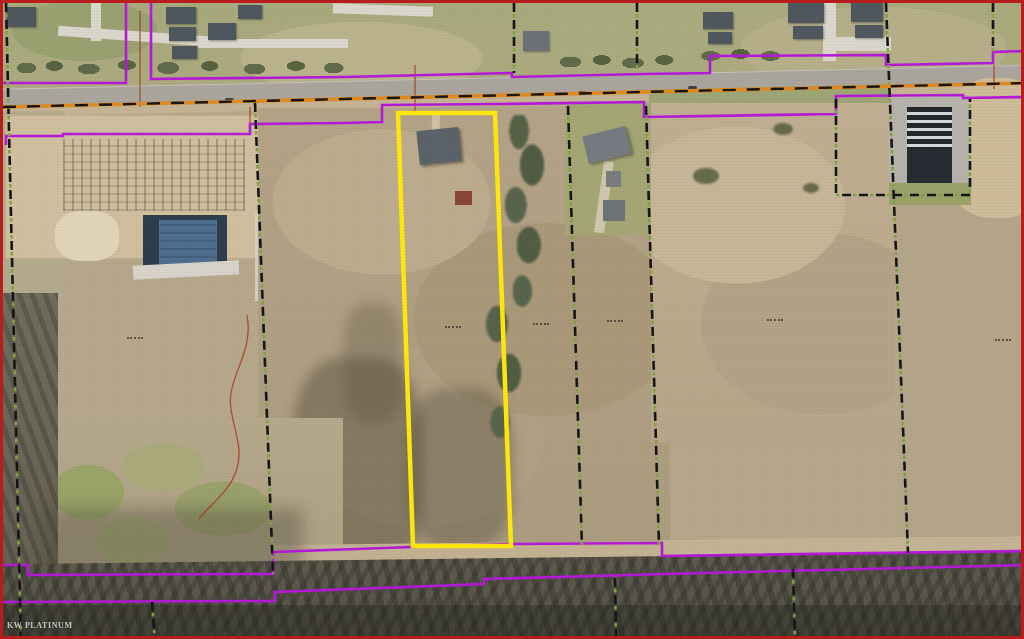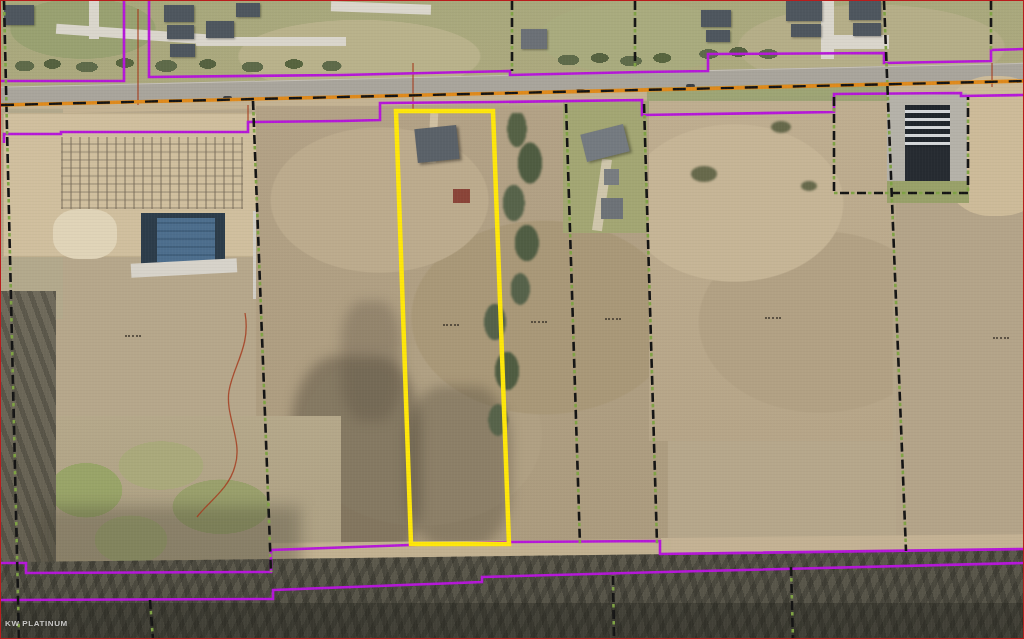--- a/index.html
+++ b/index.html
@@ -1,19 +1,19 @@
 <!DOCTYPE html>
 <html style="--subject_parcel: #ffe70a; --parcel_line: #b517d8; --boundary_dash: #141414; --boundary_dash_accent: #7fa344; --road_centerline: #df8a1c; --survey_line: #a63d20;"><head>
 <meta charset="utf-8">
 <style>
   html,body{margin:0;padding:0;background:#222;}
   #map{
     position:relative;width:1024px;height:639px;overflow:hidden;
-    background:#b6a78b;border:1px solid #b91c1c;box-sizing:border-box;
-    font-family:Liberation Sans, sans-serif;
+    background:#b6a78b;border:3px solid #b91c1c;box-sizing:border-box;
+    font-family:Liberation Serif, serif;
   }
   .t{position:absolute;}
   
   .grass-top{left:0;top:0;width:1024px;height:92px;
     background:
       radial-gradient(120px 50px at 8% 30%, #99a171 0 60%, transparent 61%),
       radial-gradient(200px 60px at 35% 60%, #b9b28b 0 60%, transparent 61%),
       radial-gradient(160px 60px at 62% 40%, #a9ab7e 0 60%, transparent 61%),
       radial-gradient(220px 70px at 85% 50%, #b5ae88 0 60%, transparent 61%),
       linear-gradient(178deg,#a7a87c,#aea97f);}

